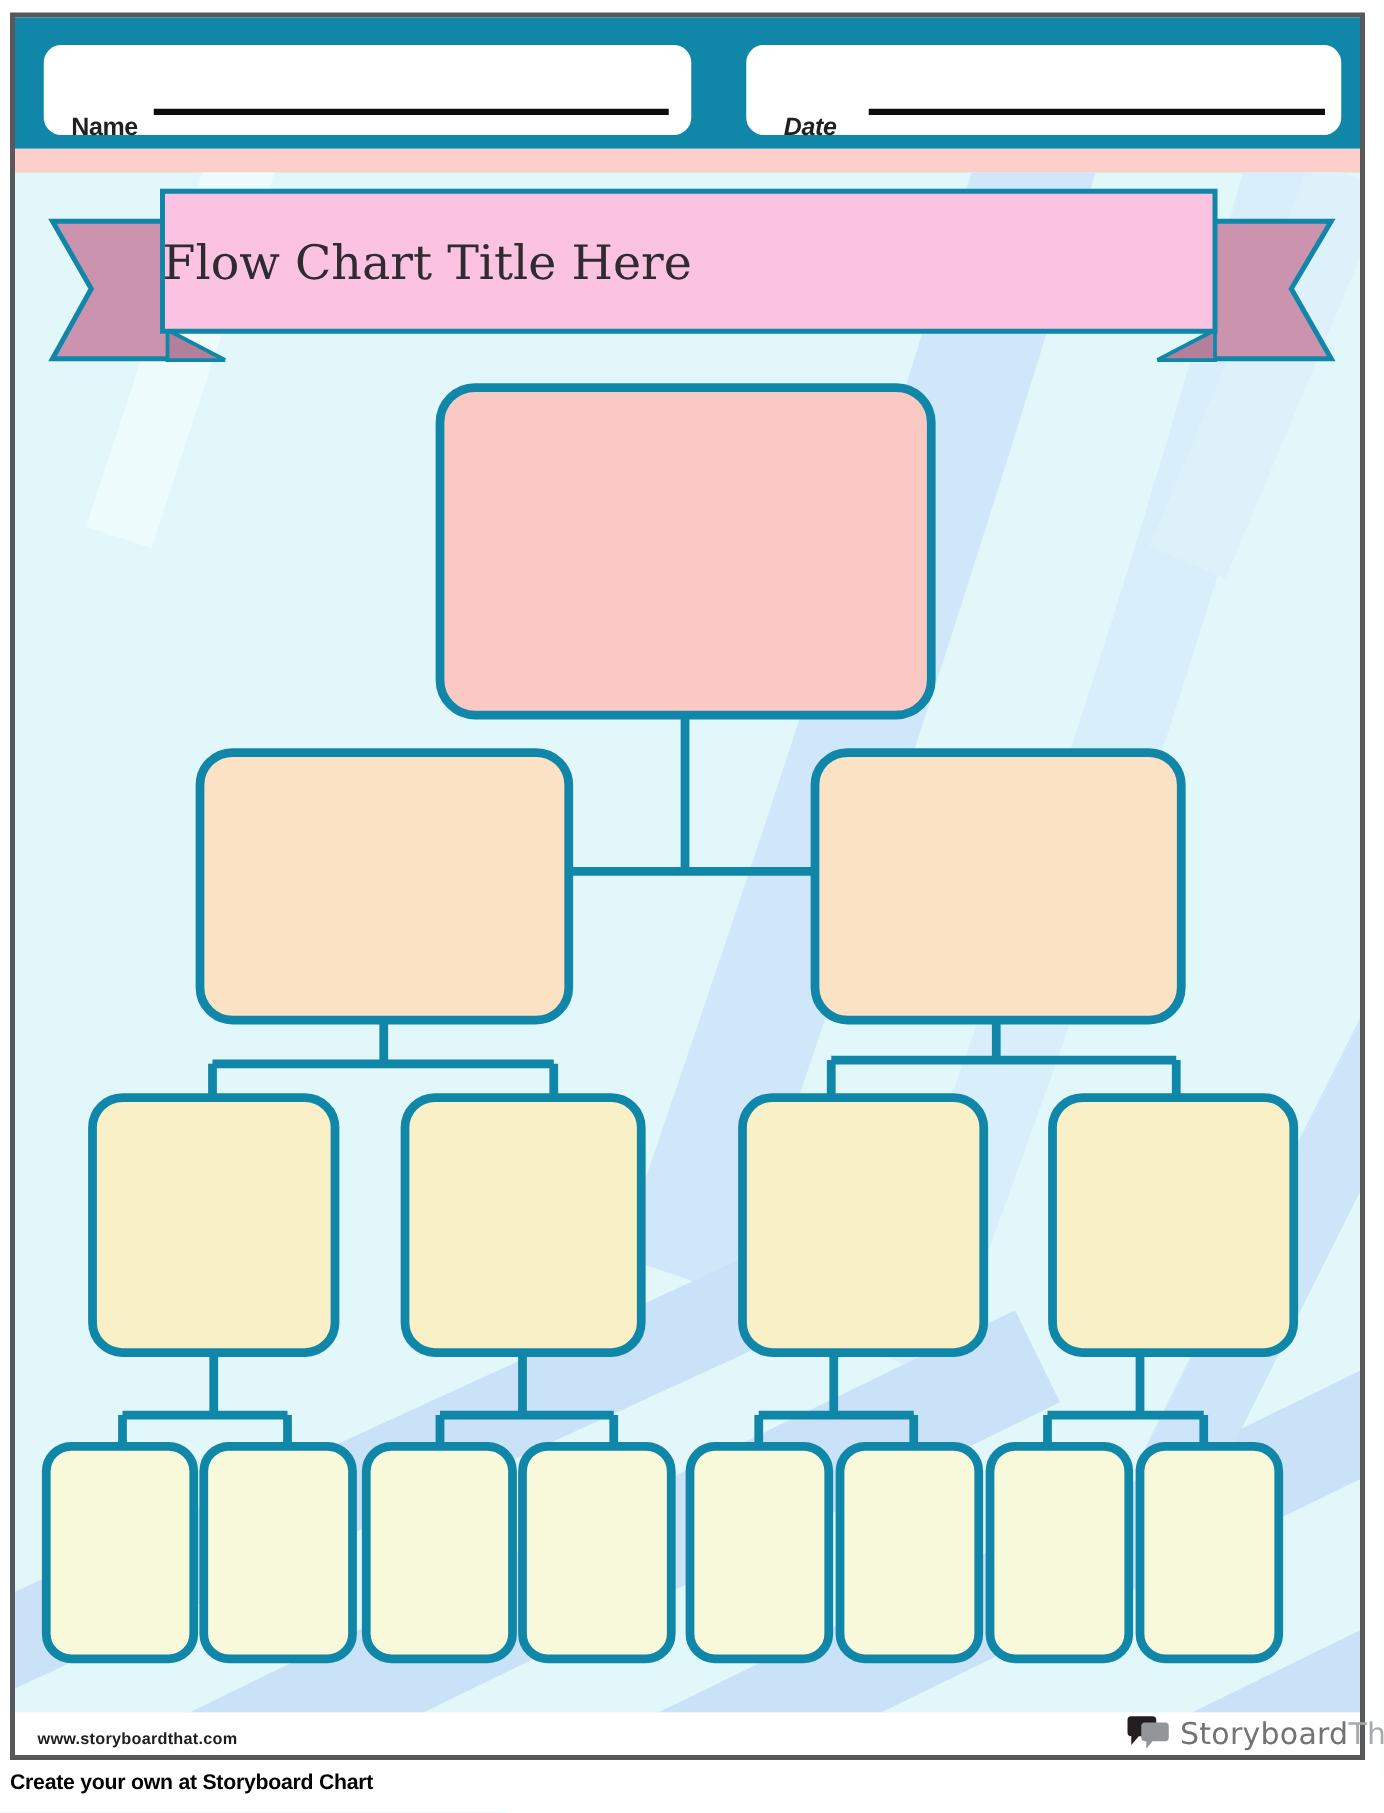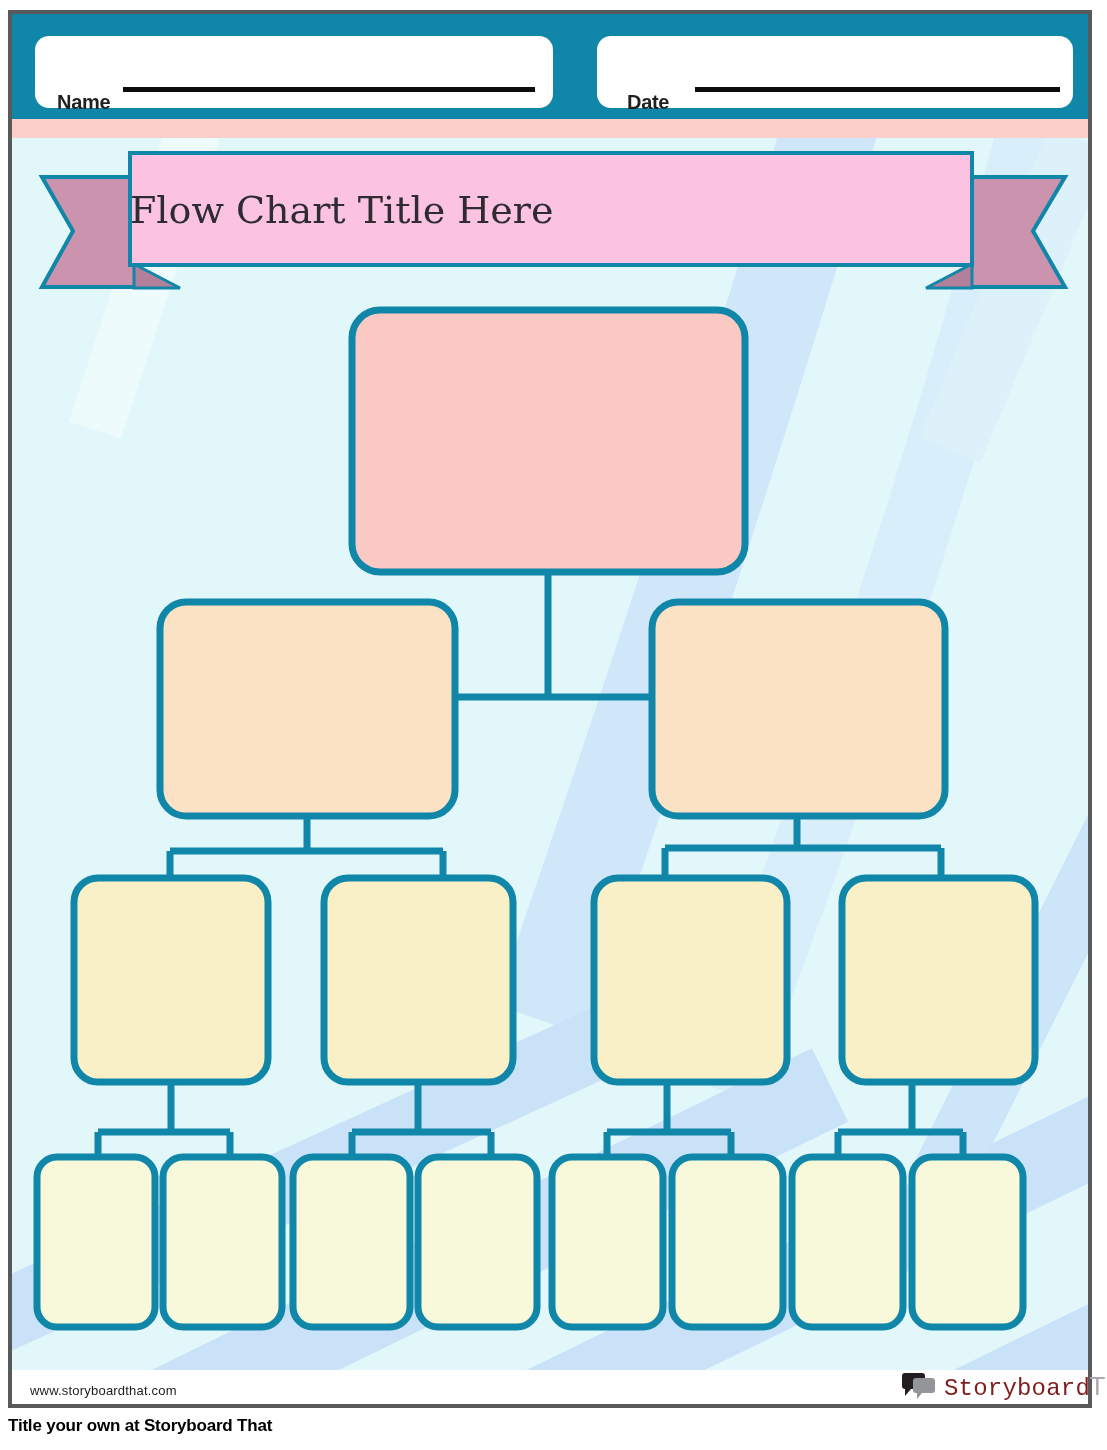--- a/index.html
+++ b/index.html
@@ -15,45 +15,45 @@
   }
   
   .header-band{left:12px;top:14px;width:1076px;height:105px;background:#1086a8;}
   .field-box{background:#ffffff;border-radius:14px;}
   .name-box{left:35px;top:36px;width:518px;height:72px;}
   .date-box{left:597px;top:36px;width:476px;height:72px;}
   .field-label{
     font-weight:bold;font-size:20px;color:#1e2022;letter-spacing:-0.3px;margin-top:35px;
   }
   .name-label{left:57px;top:56px;}
-  .date-label{left:627px;top:56px;}
+  .date-label{left:627px;top:56px;font-style:italic;}
   .field-line{background:#0d0d0d;height:5px;}
   .name-line{left:123px;top:87px;width:412px;}
   .date-line{left:695px;top:87px;width:365px;}
   .pink-strip{left:12px;top:119px;width:1076px;height:19px;background:#fccfca;}
   
   .banner-title{
     left:130px;top:188px;width:842px;text-align:left;
     font-family:"DejaVu Serif", serif;font-size:38px;line-height:44px;
     color:#2e2b33;z-index:3;
   }
   
   .main-svg{left:0;top:0;z-index:2;}
   
   .footer-strip{left:12px;top:1370px;width:1076px;height:34px;background:#ffffff;z-index:4;}
   .website-text{
-    left:30px;top:1383px;font-size:13px;font-weight:normal;color:#1d1d1f;
+    left:30px;top:1383px;font-size:13px;font-weight:bold;color:#1d1d1f;
     letter-spacing:0.2px;z-index:5;
   }
   .logo{left:900px;top:1371px;height:32px;display:flex;align-items:center;z-index:5;}
   .logo-text{
     font-family:"DejaVu Sans", sans-serif;font-size:24px;letter-spacing:0.2px;
     margin-left:6px;white-space:nowrap;
   }
-  .logo-storyboard{color:#7f1d1d;font-family:Liberation Mono, monospace;}
+  .logo-storyboard{color:#737373;}
   .logo-that{color:#a7a9ac;}
   .caption{
     left:8px;top:1416px;font-size:17px;font-weight:800;color:#000000;
     letter-spacing:-0.2px;z-index:5;
   }
 </style>
 </head>
 <body>
 
 <div class="abs page-frame"></div>
@@ -137,13 +137,13 @@
 <div class="abs logo">
   <svg width="38" height="32" viewBox="0 0 38 32">
     <path d="M5,2 h17 a3,3 0 0 1 3,3 v10 a3,3 0 0 1 -3,3 h-11 v0 l-6,7 v-7 h0 a3,3 0 0 1 -3,-3 v-10 a3,3 0 0 1 3,-3 z" fill="#231f20"></path>
     <path d="M16,7 h16 a3,3 0 0 1 3,3 v9 a3,3 0 0 1 -3,3 h-10 l-5,6 v-6 h-1 a3,3 0 0 1 -3,-3 v-9 a3,3 0 0 1 3,-3 z" fill="#939598"></path>
   </svg>
   <div class="logo-text">
     <span class="logo-storyboard">Storyboard</span><span class="logo-that">That</span>
   </div>
 </div>
 
-<div class="abs caption">Title your own at Storyboard That</div>
+<div class="abs caption">Create your own at Storyboard Chart</div>
 
 </body></html>

